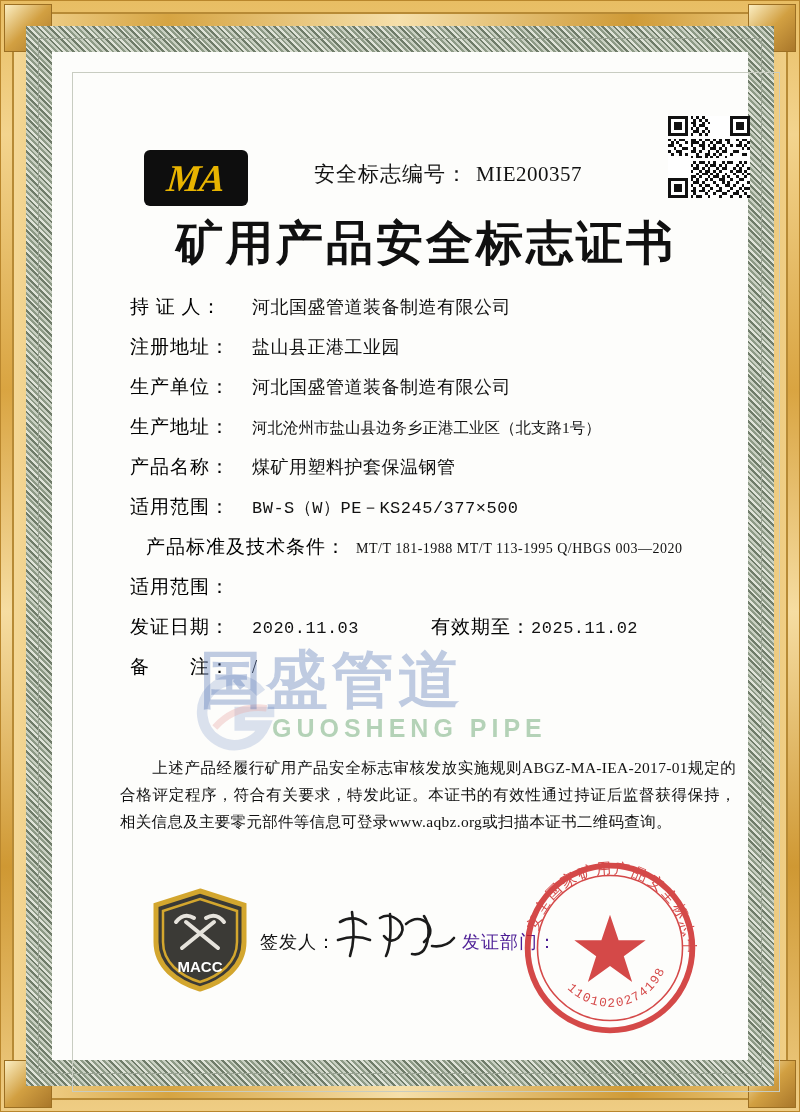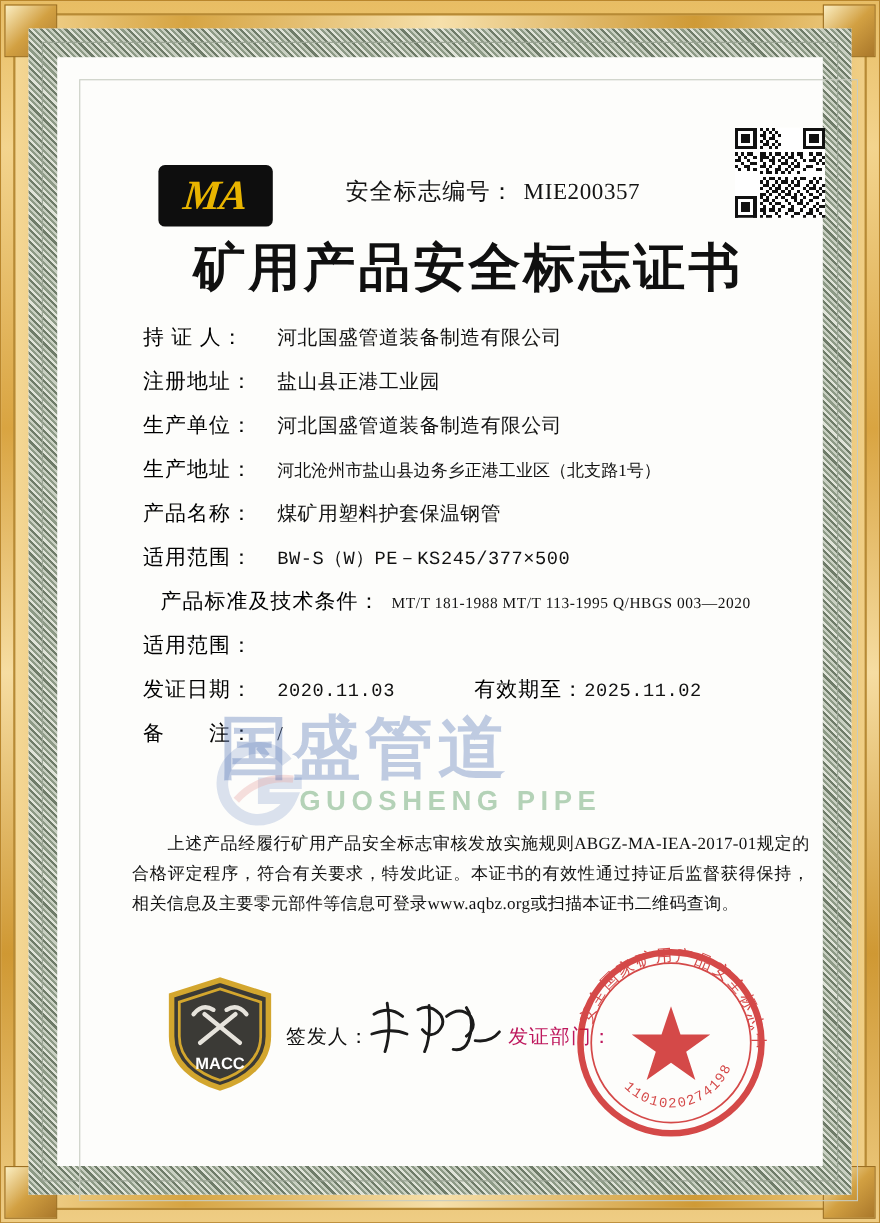--- a/index.html
+++ b/index.html
@@ -265,21 +265,21 @@
   .signature {
     position: absolute;
     left: 250px; top: 824px;
     width: 130px; height: 60px;
   }
   .issuer-label {
     position: absolute;
     left: 380px; top: 848px;
     font-family: "Liberation Serif", serif;
     font-size: 18px;
-    color: #be185d;
+    color: #4c1d95;
     letter-spacing: 1px;
   }
 
   
   .seal {
     position: absolute;
     left: 430px; top: 768px;
     width: 196px; height: 196px;
     opacity: 0.82;
   }

